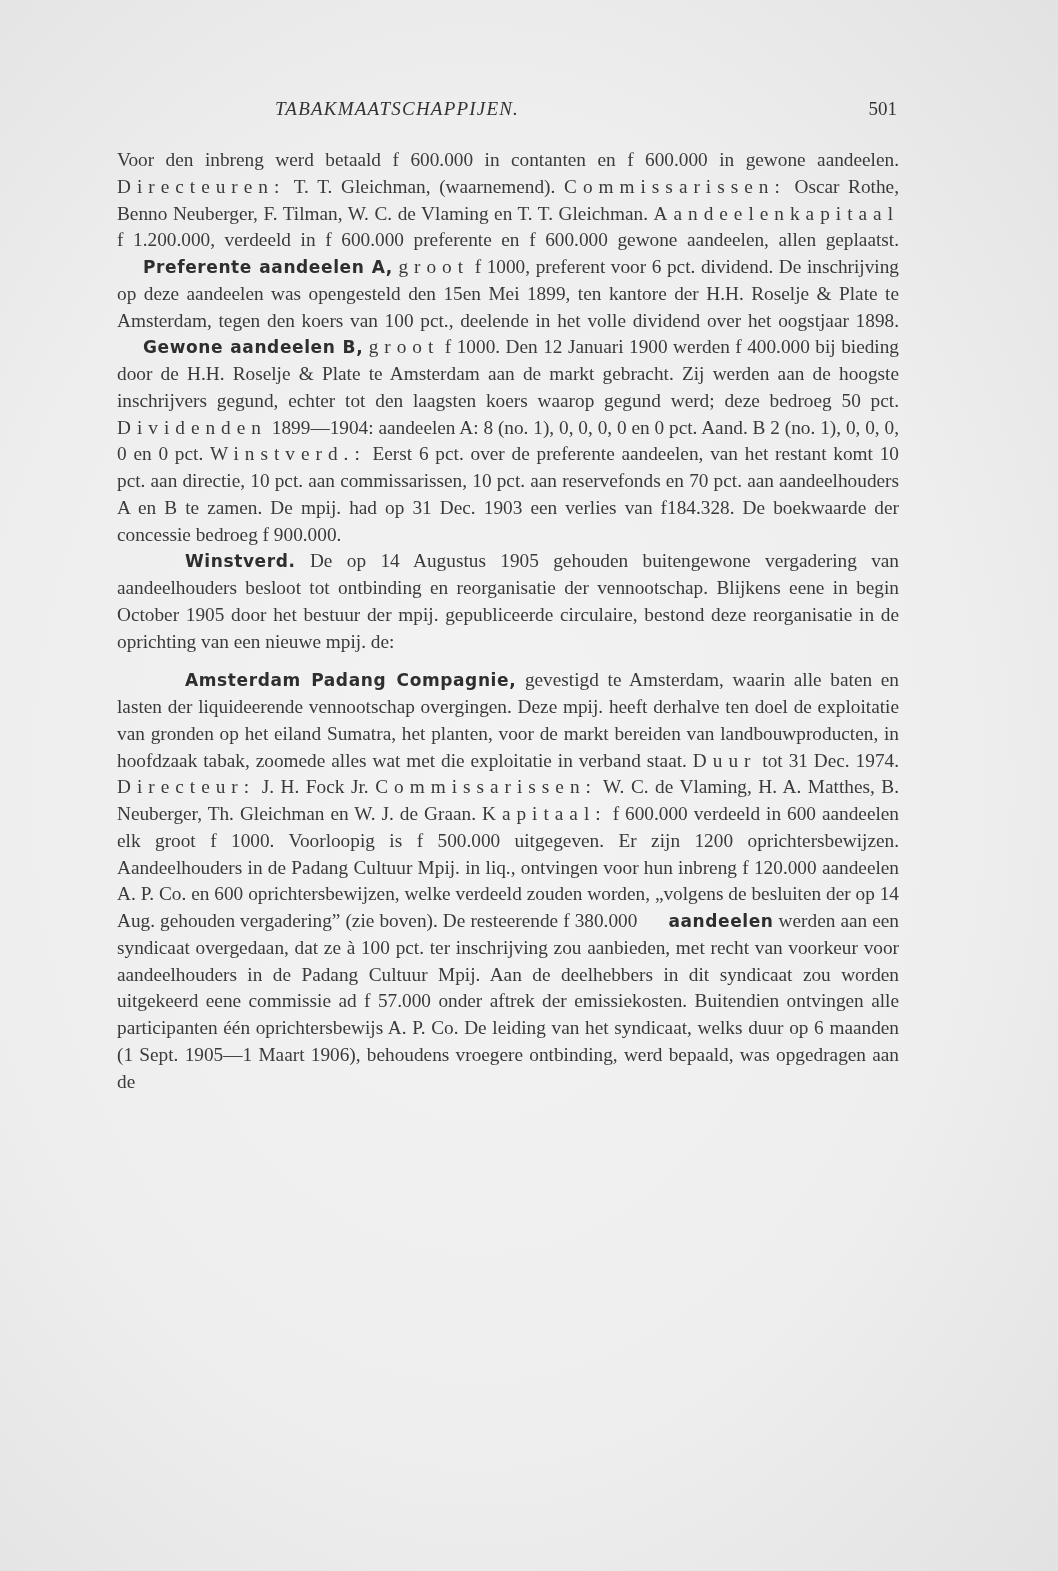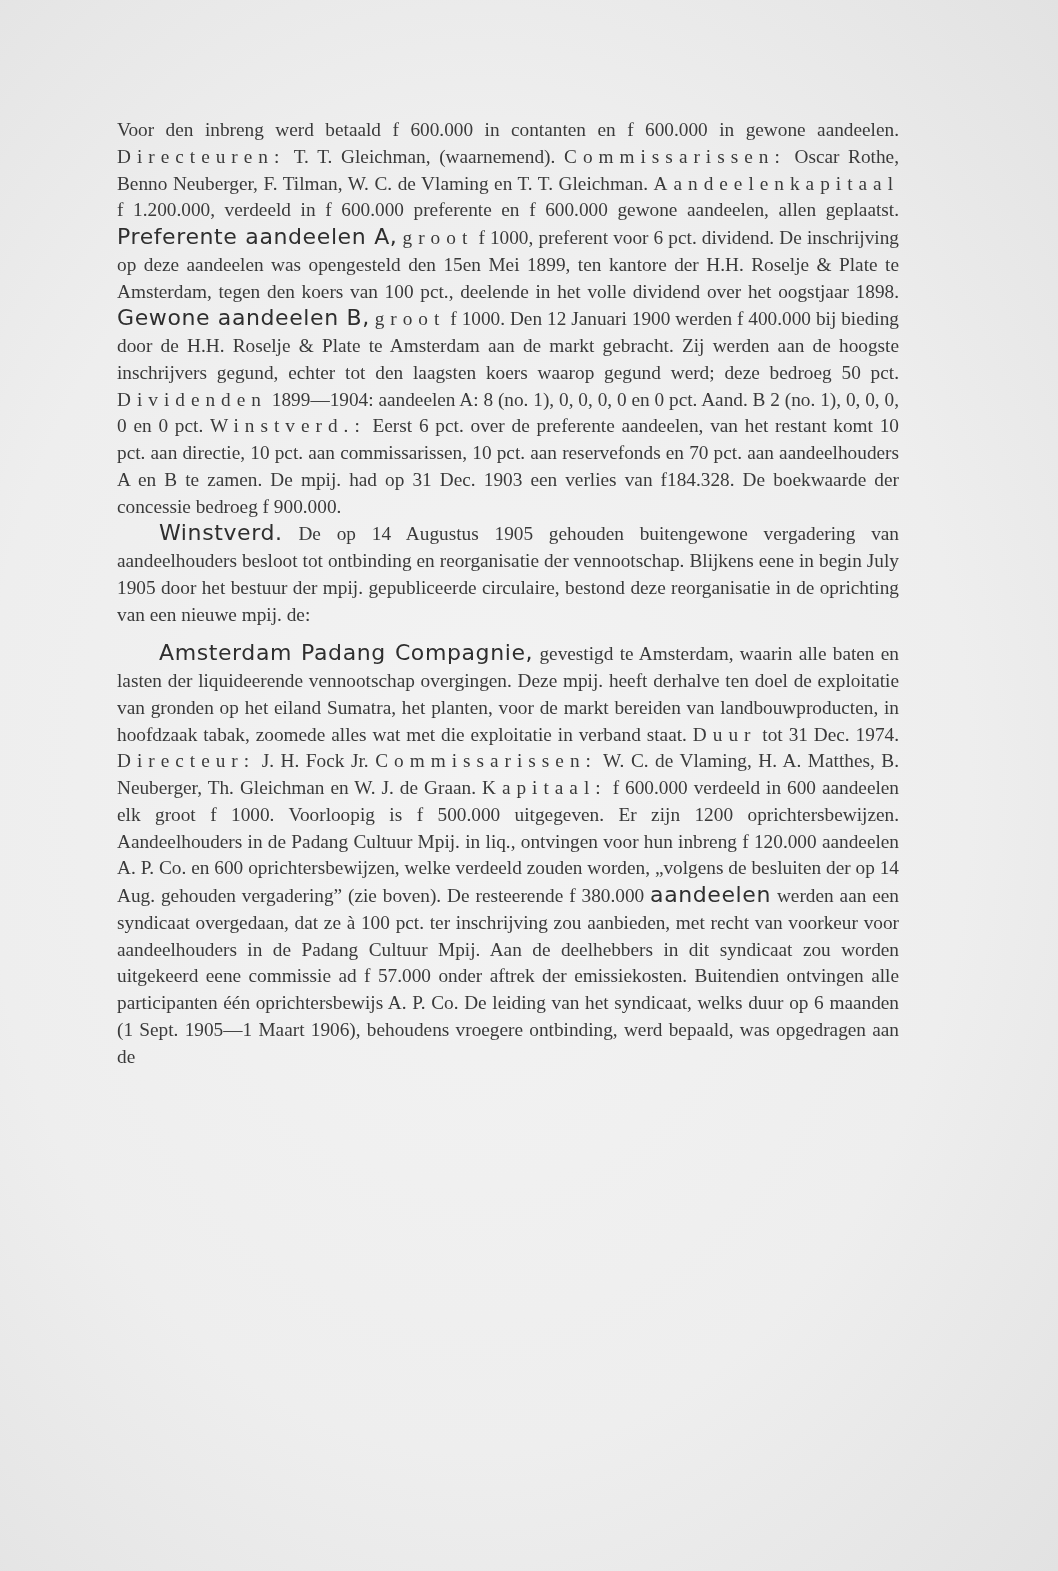--- a/index.html
+++ b/index.html
@@ -31,27 +31,32 @@
       text-align: justify;
       text-align-last: left;
       hyphens: manual;
     }
     .body-text p { margin: 0; text-indent: 0; }
     .body-text p.gap { margin-top: 12px; }
     .body-text p.indent { text-indent: 42px; }
     .sp { letter-spacing: 6px; }
     .bold {
       font-family: "DejaVu Sans", "Liberation Sans", sans-serif;
-      font-weight: normal; letter-spacing: 0.6px; color: #2e2e2e;
-      font-size: 22px;
+      font-weight: bold; letter-spacing: 0.6px; color: #2e2e2e;
+      font-size: 17px;
+      margin-left: 26px;
     }
   </style>
 </head>
 <body>
 
 <div class="page">
+  <div class="running-head">
+    <span class="title">TABAKMAATSCHAPPIJEN.</span>
+    <span class="pageno">501</span>
+  </div>
 
   <div class="body-text">
     <p><span>Voor den inbreng werd betaald f 600.000 in contanten en f 600.000 in gewone aandeelen. </span><span class="sp">Directeuren:</span><span> T. T. Gleichman, (waarnemend). </span><span class="sp">Commissarissen:</span><span> Oscar Rothe, Benno Neuberger, F. Tilman, W. C. de Vlaming en T. T. Gleichman. </span><span class="sp">Aandeelenkapitaal</span><span> f 1.200.000, verdeeld in f 600.000 preferente en f 600.000 gewone aandeelen, allen geplaatst. </span><span class="bold">Preferente aandeelen A,</span><span> </span><span class="sp">groot</span><span> f 1000, preferent voor 6 pct. dividend. De inschrijving op deze aandeelen was opengesteld den 15en Mei 1899, ten kantore der H.H. Roselje &amp; Plate te Amsterdam, tegen den koers van 100 pct., deelende in het volle dividend over het oogstjaar 1898. </span><span class="bold">Gewone aandeelen B,</span><span> </span><span class="sp">groot</span><span> f 1000. Den 12 Januari 1900 werden f 400.000 bij bieding door de H.H. Roselje &amp; Plate te Amsterdam aan de markt gebracht. Zij werden aan de hoogste inschrijvers gegund, echter tot den laagsten koers waarop gegund werd; deze bedroeg 50 pct. </span><span class="sp">Dividenden</span><span> 1899—1904: aandeelen A: 8 (no. 1), 0, 0, 0, 0 en 0 pct. Aand. B 2 (no. 1), 0, 0, 0, 0 en 0 pct. </span><span class="sp">Winstverd.:</span><span> Eerst 6 pct. over de preferente aandeelen, van het restant komt 10 pct. aan directie, 10 pct. aan commissarissen, 10 pct. aan reservefonds en 70 pct. aan aandeelhouders A en B te zamen. De mpij. had op 31 Dec. 1903 een verlies van f184.328. De boekwaarde der concessie bedroeg f 900.000.</span></p>
-    <p class="indent"><span class="bold">Winstverd.</span><span> De op 14 Augustus 1905 gehouden buitengewone vergadering van aandeelhouders besloot tot ontbinding en reorganisatie der vennootschap. Blijkens eene in begin July 1905 door het bestuur der mpij. gepubliceerde circulaire, bestond deze reorganisatie in de oprichting van een nieuwe mpij. de:</span></p>
+    <p class="indent"><span class="bold">Winstverd.</span><span> De op 14 Augustus 1905 gehouden buitengewone vergadering van aandeelhouders besloot tot ontbinding en reorganisatie der vennootschap. Blijkens eene in begin October 1905 door het bestuur der mpij. gepubliceerde circulaire, bestond deze reorganisatie in de oprichting van een nieuwe mpij. de:</span></p>
     <p class="indent gap"><span class="bold">Amsterdam Padang Compagnie,</span><span> gevestigd te Amsterdam, waarin alle baten en lasten der liquideerende vennootschap overgingen. Deze mpij. heeft derhalve ten doel de exploitatie van gronden op het eiland Sumatra, het planten, voor de markt bereiden van landbouwproducten, in hoofdzaak tabak, zoomede alles wat met die exploitatie in verband staat. </span><span class="sp">Duur</span><span> tot 31 Dec. 1974. </span><span class="sp">Directeur:</span><span> J. H. Fock Jr. </span><span class="sp">Commissarissen:</span><span> W. C. de Vlaming, H. A. Matthes, B. Neuberger, Th. Gleichman en W. J. de Graan. </span><span class="sp">Kapitaal:</span><span> f 600.000 verdeeld in 600 aandeelen elk groot f 1000. Voorloopig is f 500.000 uitgegeven. Er zijn 1200 oprichtersbewijzen. Aandeelhouders in de Padang Cultuur Mpij. in liq., ontvingen voor hun inbreng f 120.000 aandeelen A. P. Co. en 600 oprichtersbewijzen, welke verdeeld zouden worden, „volgens de besluiten der op 14 Aug. gehouden vergadering” (zie boven). De resteerende f 380.000 </span><span class="bold">aandeelen</span><span> werden aan een syndicaat overgedaan, dat ze à 100 pct. ter inschrijving zou aanbieden, met recht van voorkeur voor aandeelhouders in de Padang Cultuur Mpij. Aan de deelhebbers in dit syndicaat zou worden uitgekeerd eene commissie ad f 57.000 onder aftrek der emissiekosten. Buitendien ontvingen alle participanten één oprichtersbewijs A. P. Co. De leiding van het syndicaat, welks duur op 6 maanden (1 Sept. 1905—1 Maart 1906), behoudens vroegere ontbinding, werd bepaald, was opgedragen aan de</span></p>
   </div>
 </div>
 
 </body></html>

